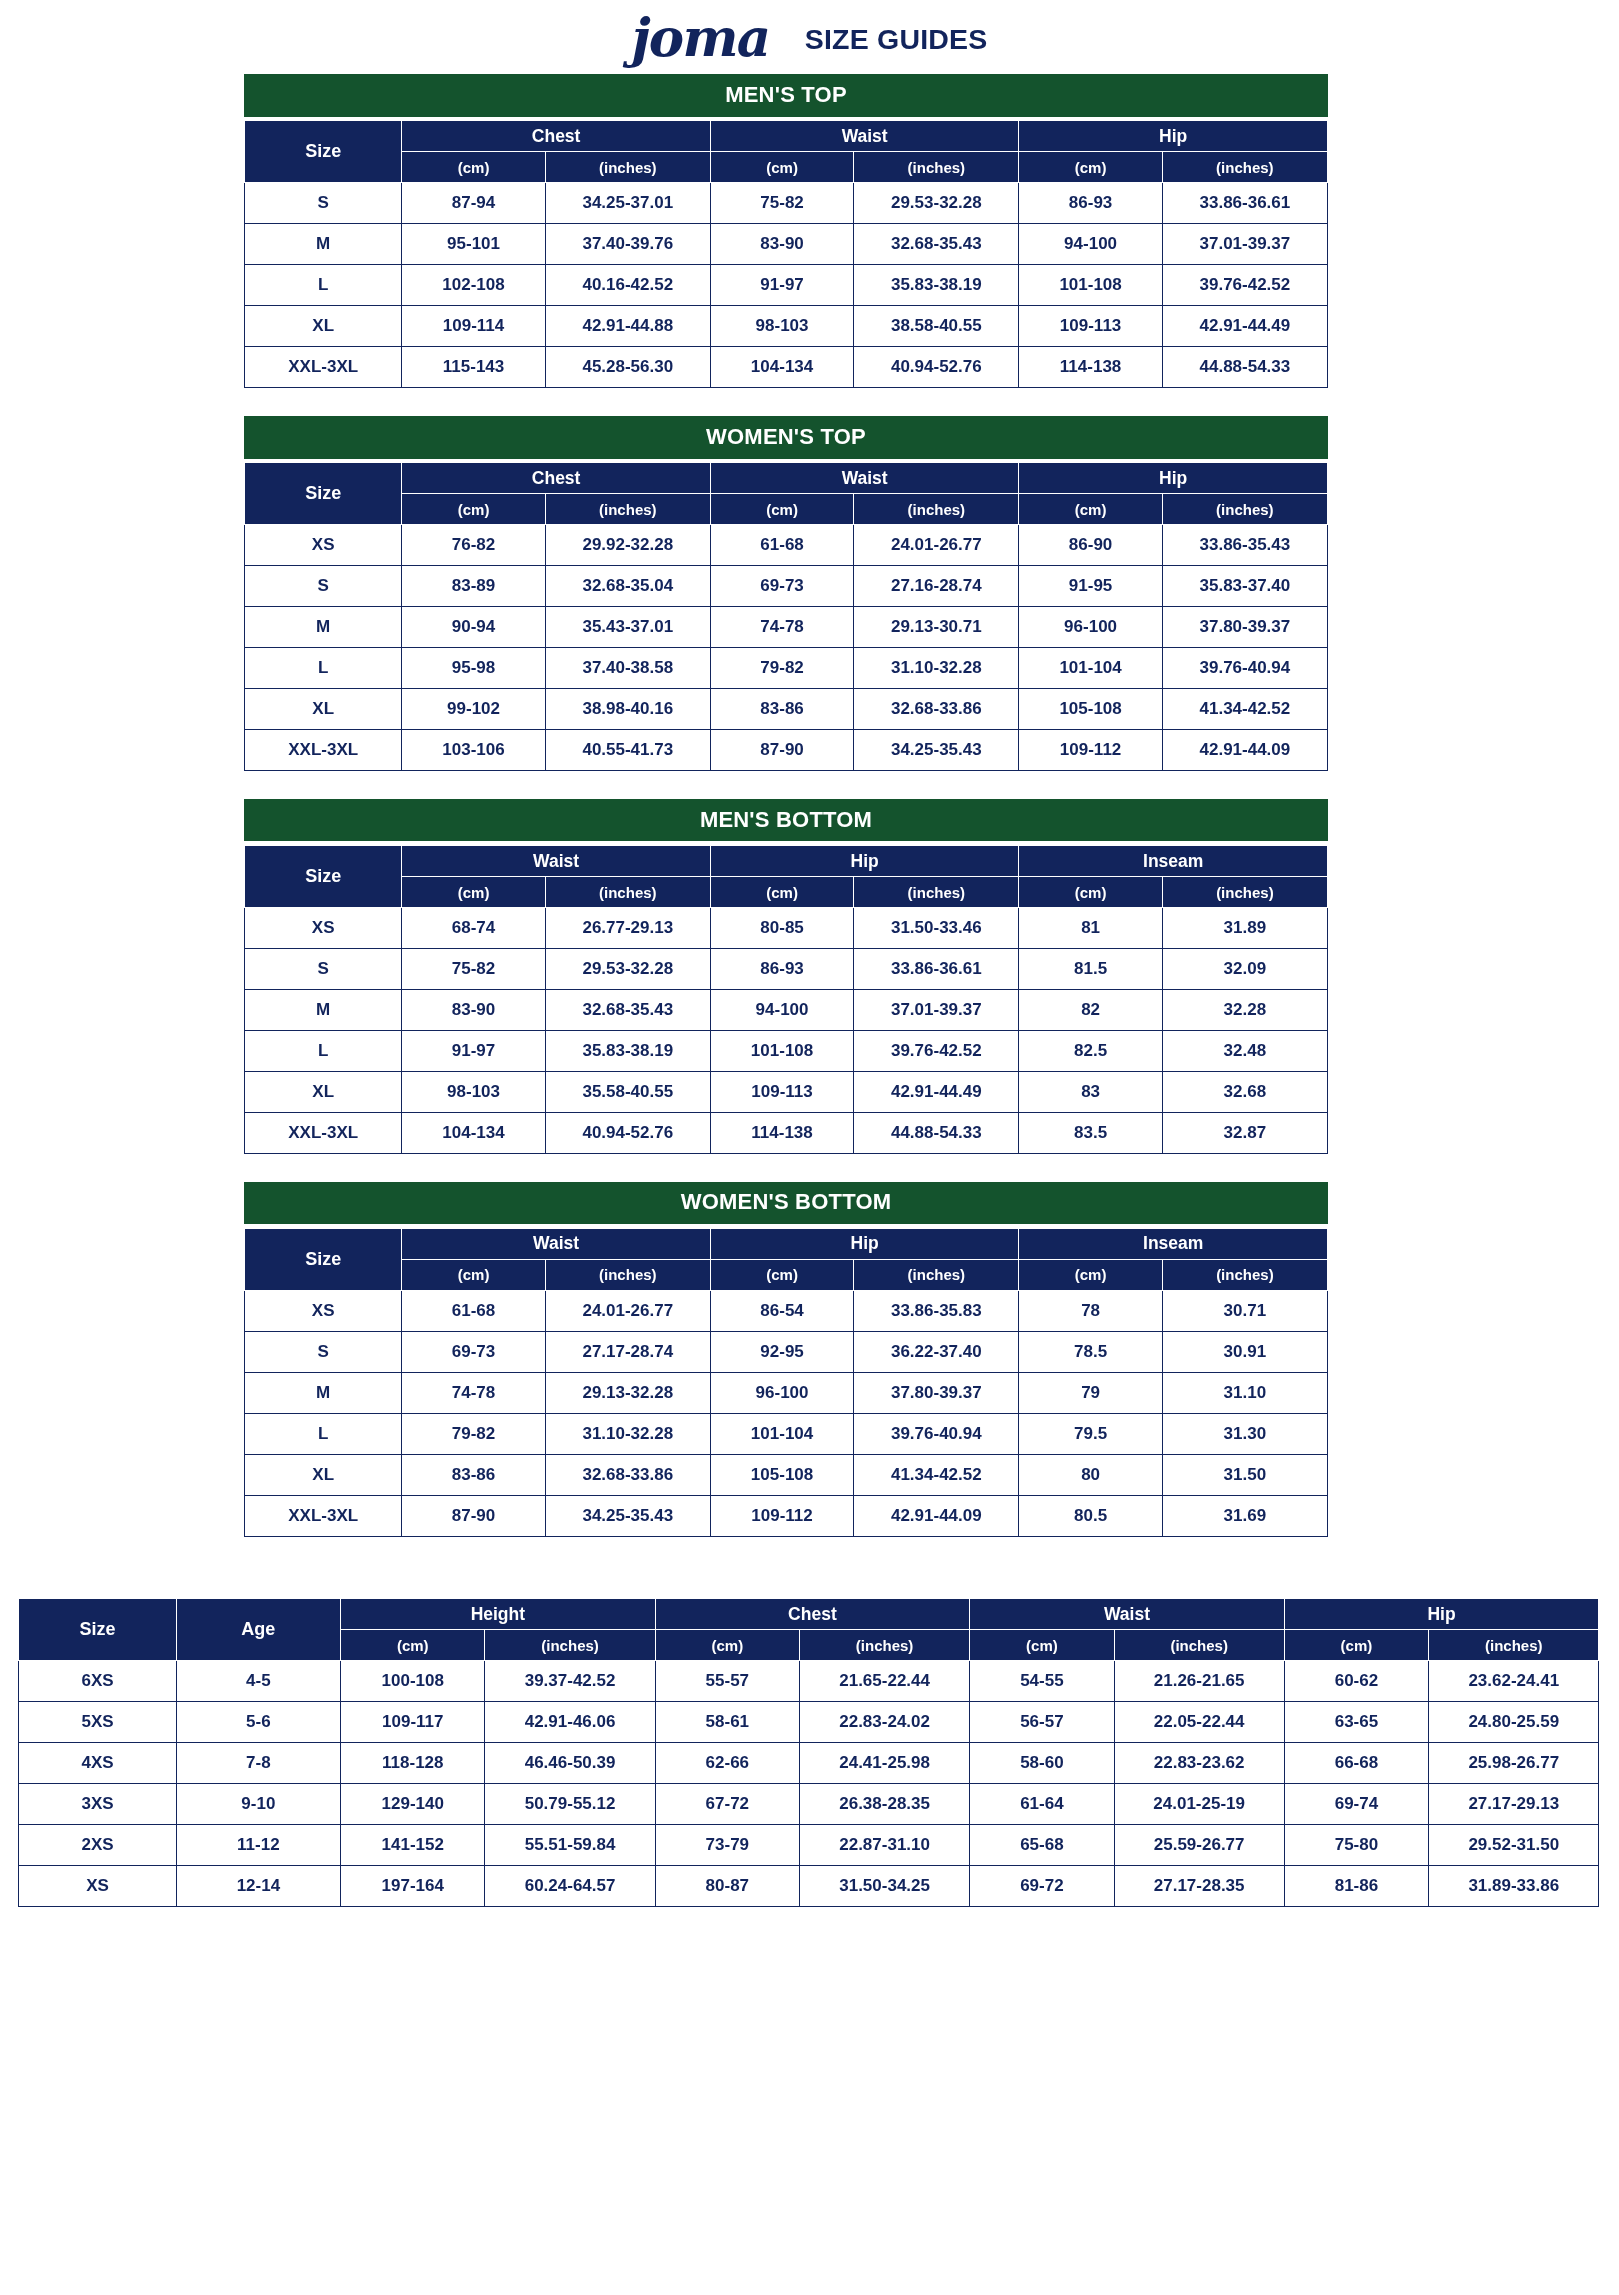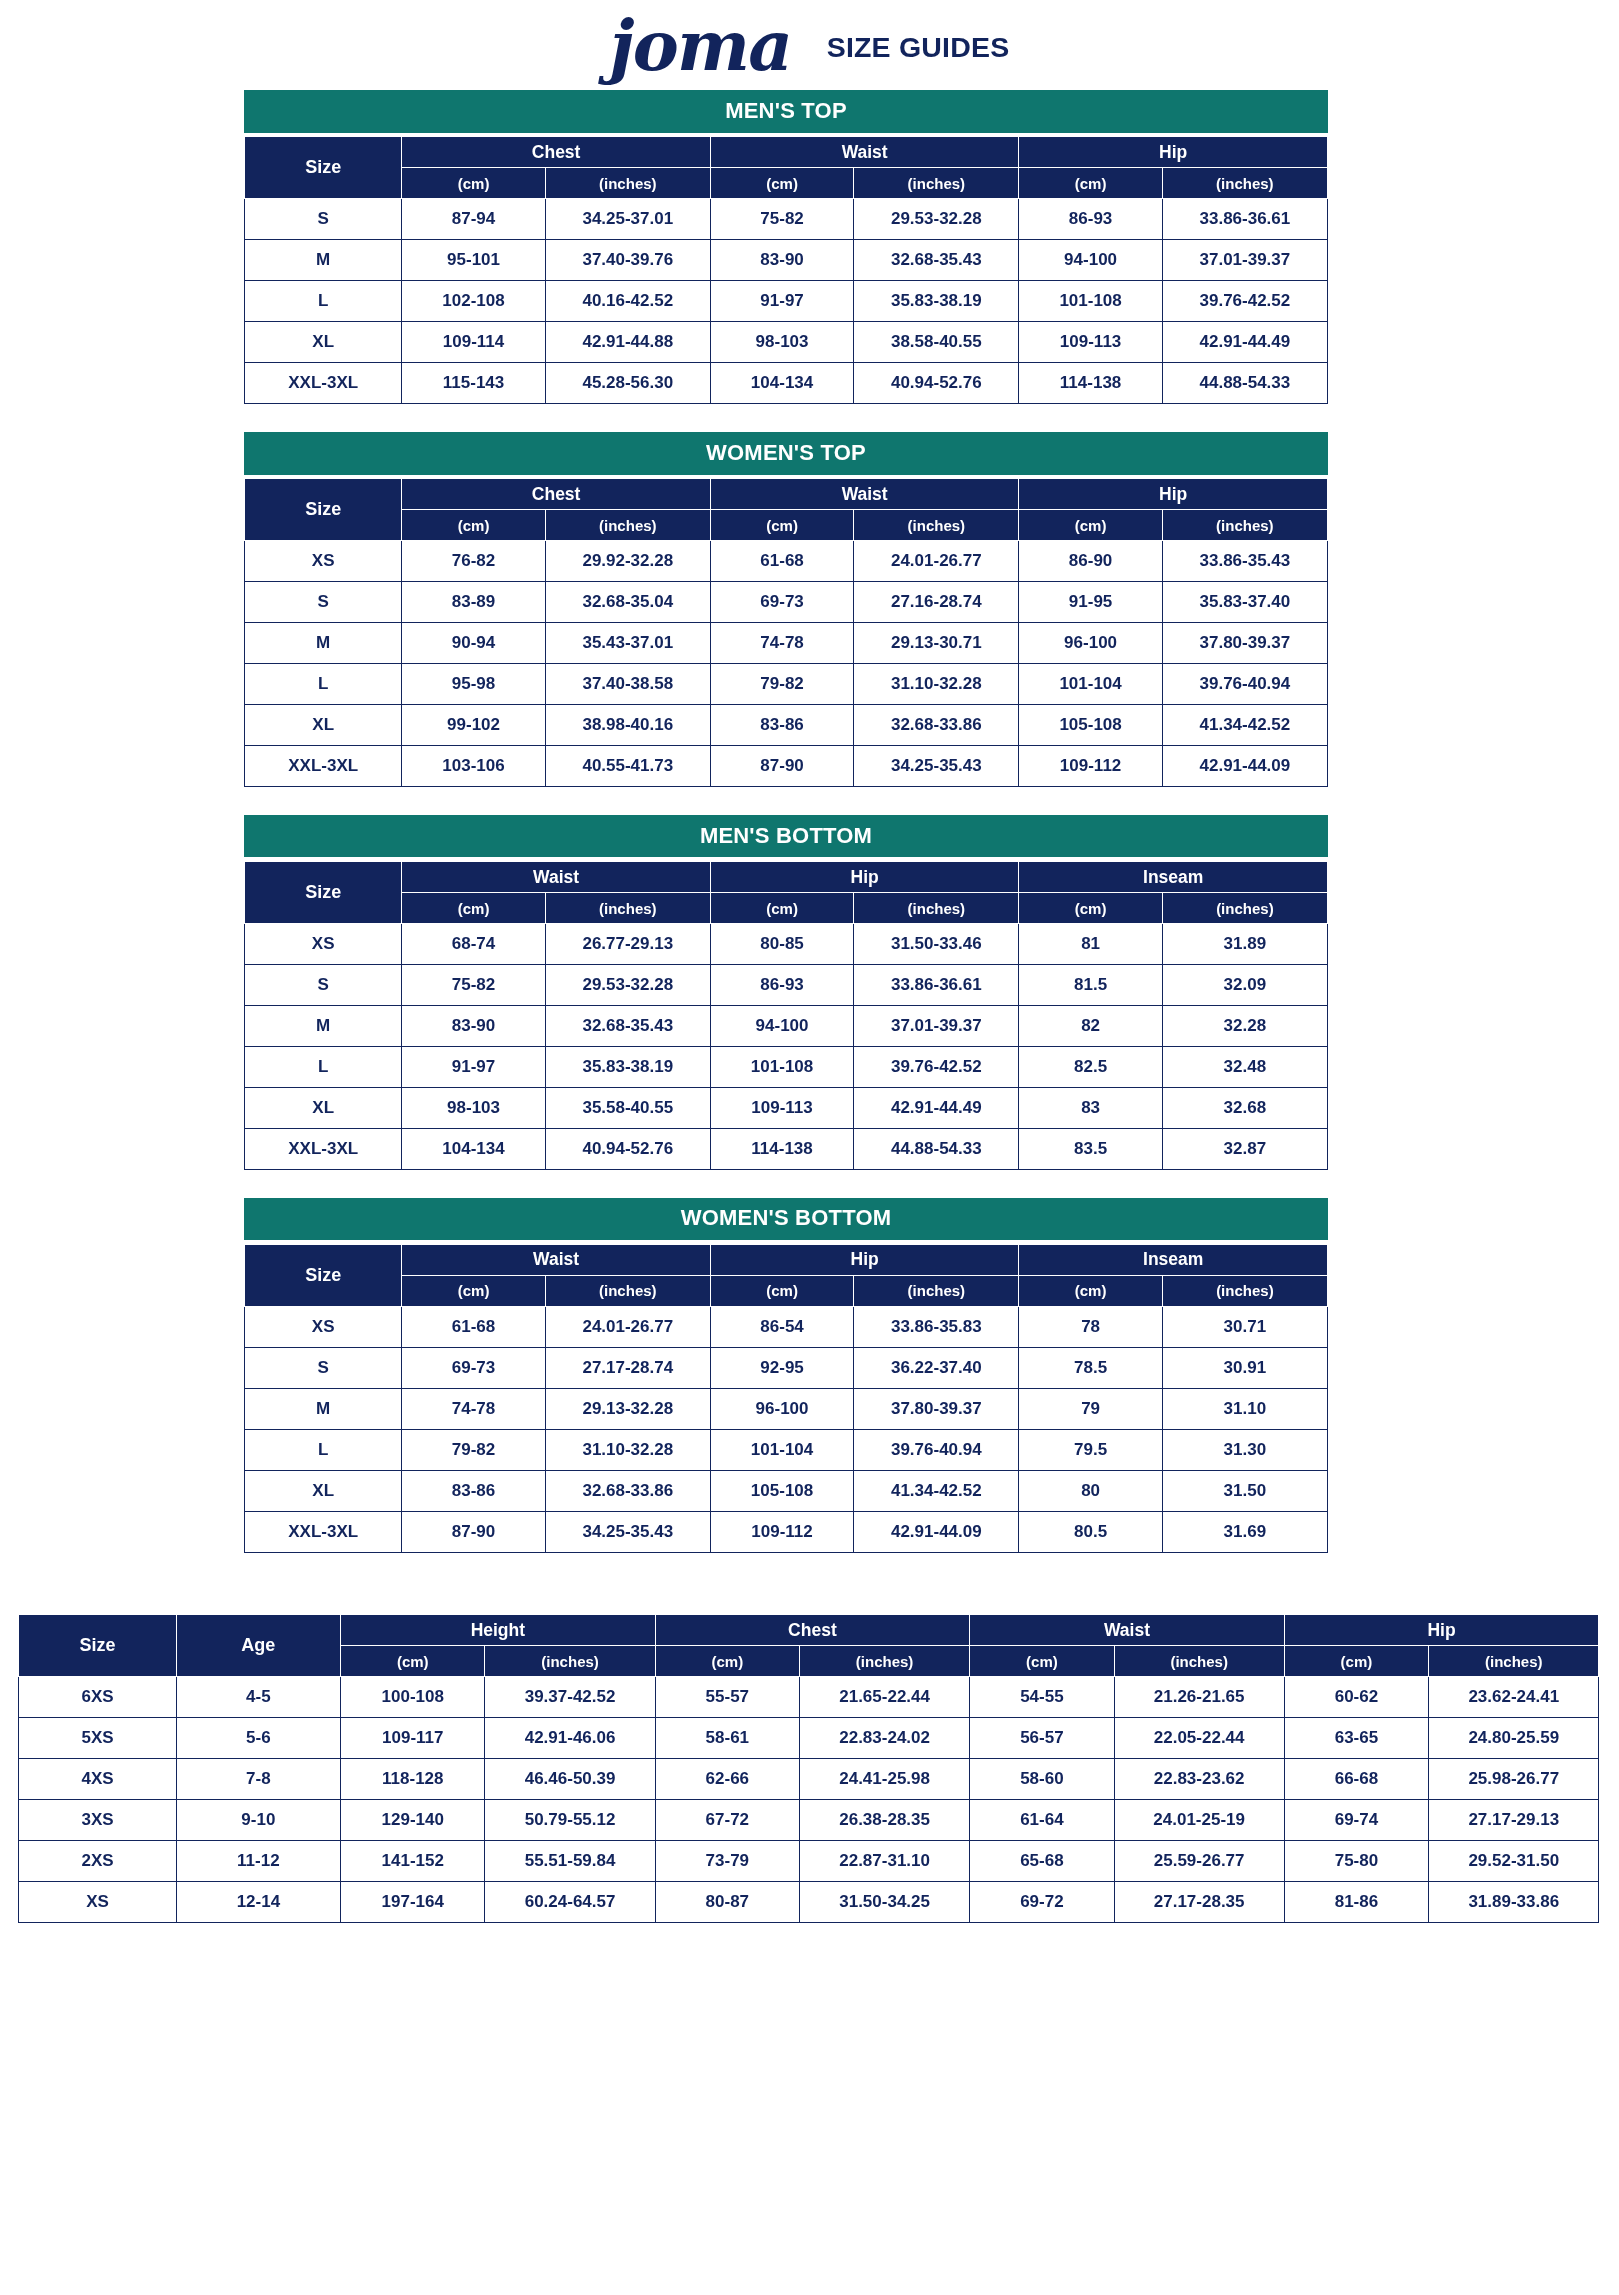--- a/index.html
+++ b/index.html
@@ -21,21 +21,21 @@
     align-items: center;
     justify-content: center;
     padding-top: 13px;
     padding-bottom: 8.3px;
     gap: 15.6px;
   }
   .logo {
     font-family: "DejaVu Serif", serif;
     font-weight: bold;
     font-style: italic;
-    font-size: 69px;
+    font-size: 53px;
     letter-spacing: -1.8px;
     color: #12245c;
     line-height: 1;
     position: relative;
     top: -1.8px;
   }
   .header-title {
     font-size: 28.5px;
     font-weight: bold;
     letter-spacing: 0.2px;
@@ -45,21 +45,21 @@
 
   
   .table-block {
     margin: 0 auto;
     margin-bottom: 27.6px;
   }
   .narrow { width: 1084px; margin-left: 244px; }
   .wide   { width: 1581px; margin-left: 18.4px; }
 
   .band {
-    background: #0f766e;
+    background: #14532d;
     color: #ffffff;
     text-align: center;
     font-weight: bold;
     font-size: 22px;
     letter-spacing: 0.2px;
     padding: 7.8px 0 8.7px 0;
     margin-bottom: 3.7px;
   }
 
   table {

